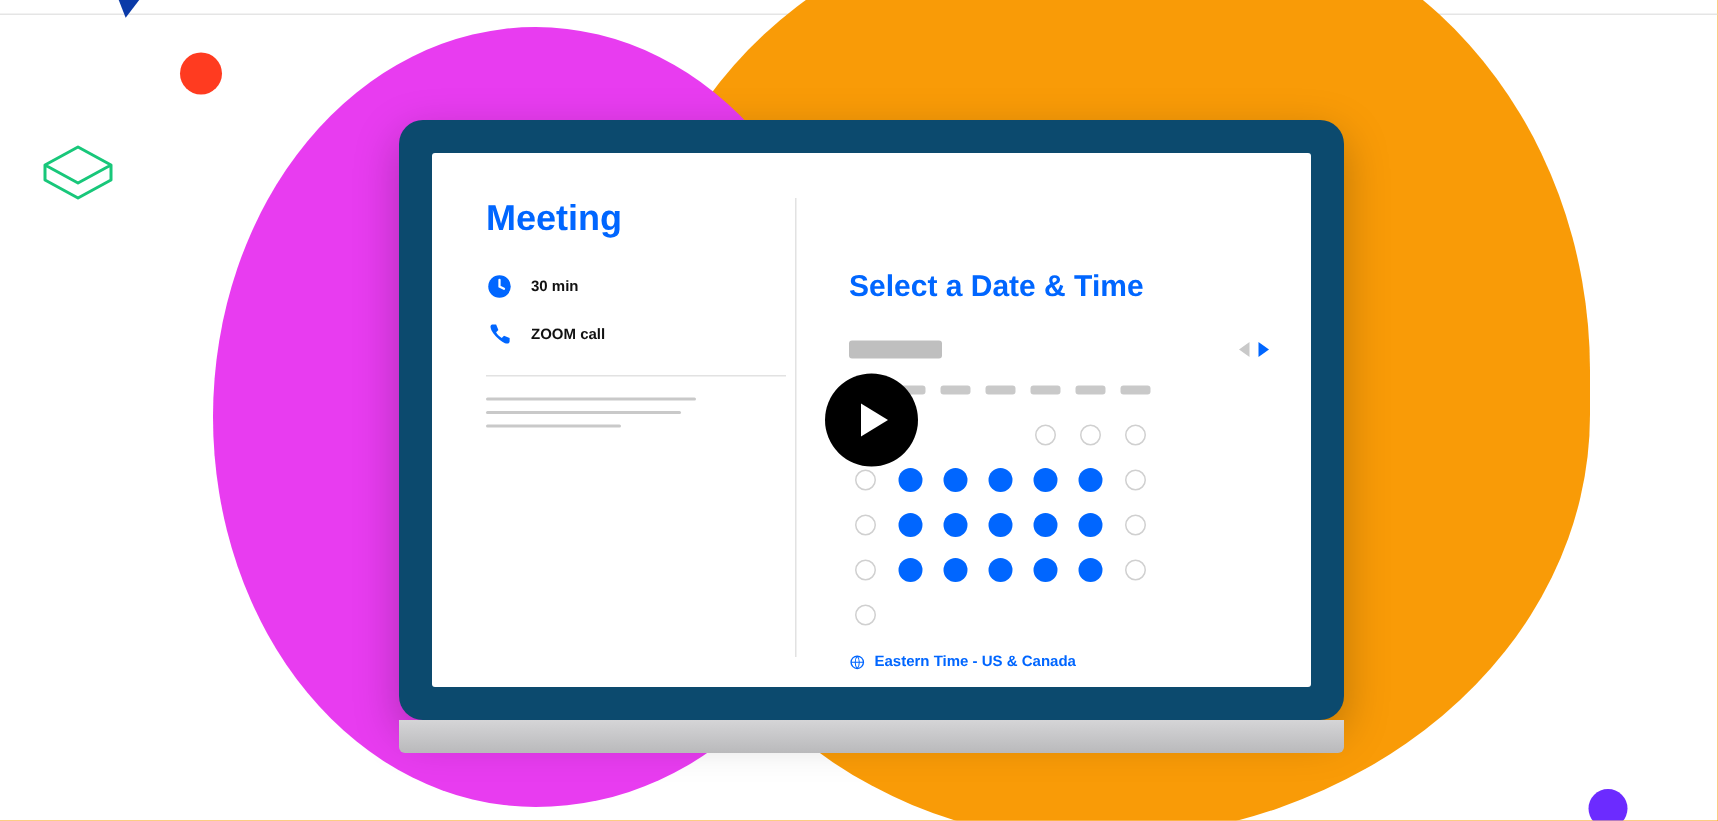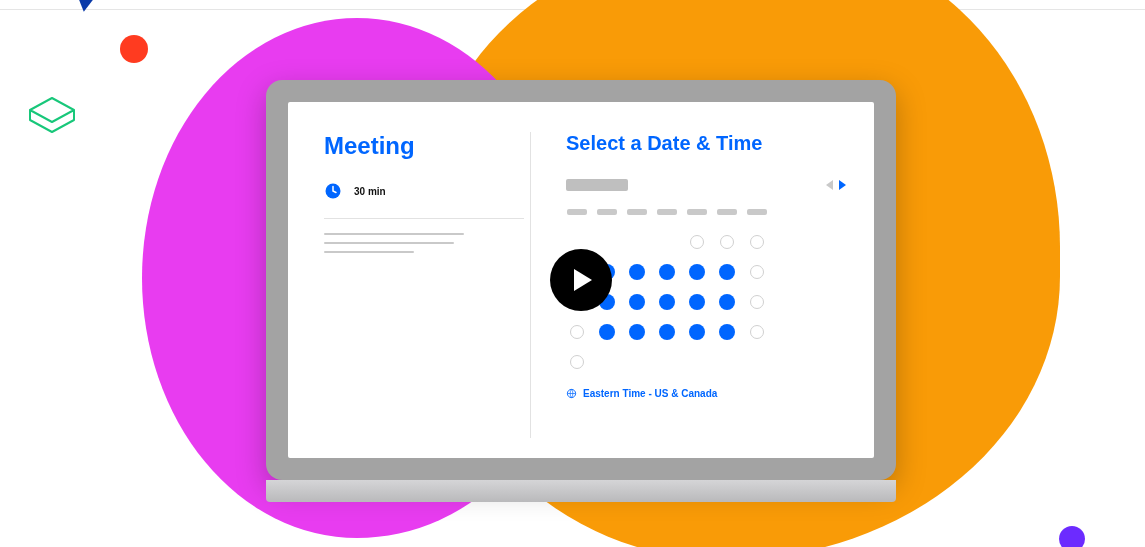--- a/index.html
+++ b/index.html
@@ -62,21 +62,21 @@
   }
   
   .monitor {
     position: absolute;
     top: 80px; left: 266px;
     width: 630px;
     height: 430px;
   }
   .bezel {
     width: 630px; height: 400px;
-    background: #a3a3a3;
+    background: #0c4a6e;
     border-radius: 16px;
     padding: 22px;
     box-shadow: 0 10px 30px rgba(0,0,0,.25);
     position: relative;
   }
   .stand-bar {
     position: absolute;
     top: 400px; left: 0;
     width: 630px; height: 22px;
     background: linear-gradient(#d5d5d7,#b9b9bb);
@@ -137,20 +137,21 @@
   
   .right-pane {
     padding-left: 42px;
     flex: 1;
   }
   .select-title {
     color: #0066ff;
     font-weight: 800;
     font-size: 20px;
     margin-bottom: 24px;
+    margin-top: 48px;
   }
   .cal-head {
     display: flex;
     align-items: center;
     margin-bottom: 10px;
   }
   .cal-month-skel {
     width: 62px; height: 12px;
     background: #bfbfbf;
     border-radius: 2px;
@@ -243,20 +244,26 @@
         <div class="meeting-title">Meeting</div>
 
         <div class="info-row">
           <svg class="icon-clock" viewBox="0 0 24 24">
             <circle cx="12" cy="12" r="10" fill="#0066ff"></circle>
             <path d="M12 6 V12 L16 14" stroke="#fff" stroke-width="2" fill="none" stroke-linecap="round"></path>
           </svg>
           <span>30 min</span>
         </div>
 
+        <div class="info-row">
+          <svg class="icon-phone" viewBox="0 0 24 24">
+            <path d="M6 3 C6 3 4 3 4 5 C4 10 14 20 19 20 C21 20 21 18 21 18 L21 15 L16 13 L14 15 C12 14 10 12 9 10 L11 8 L9 3 Z" fill="#0066ff"></path>
+          </svg>
+          <span>ZOOM call</span>
+        </div>
 
         <div class="left-sep"></div>
         <div class="text-line w1"></div>
         <div class="text-line w2"></div>
         <div class="text-line w3"></div>
       </div>
 
       <div class="right-pane">
         <div class="select-title">Select a Date &amp; Time</div>
 

